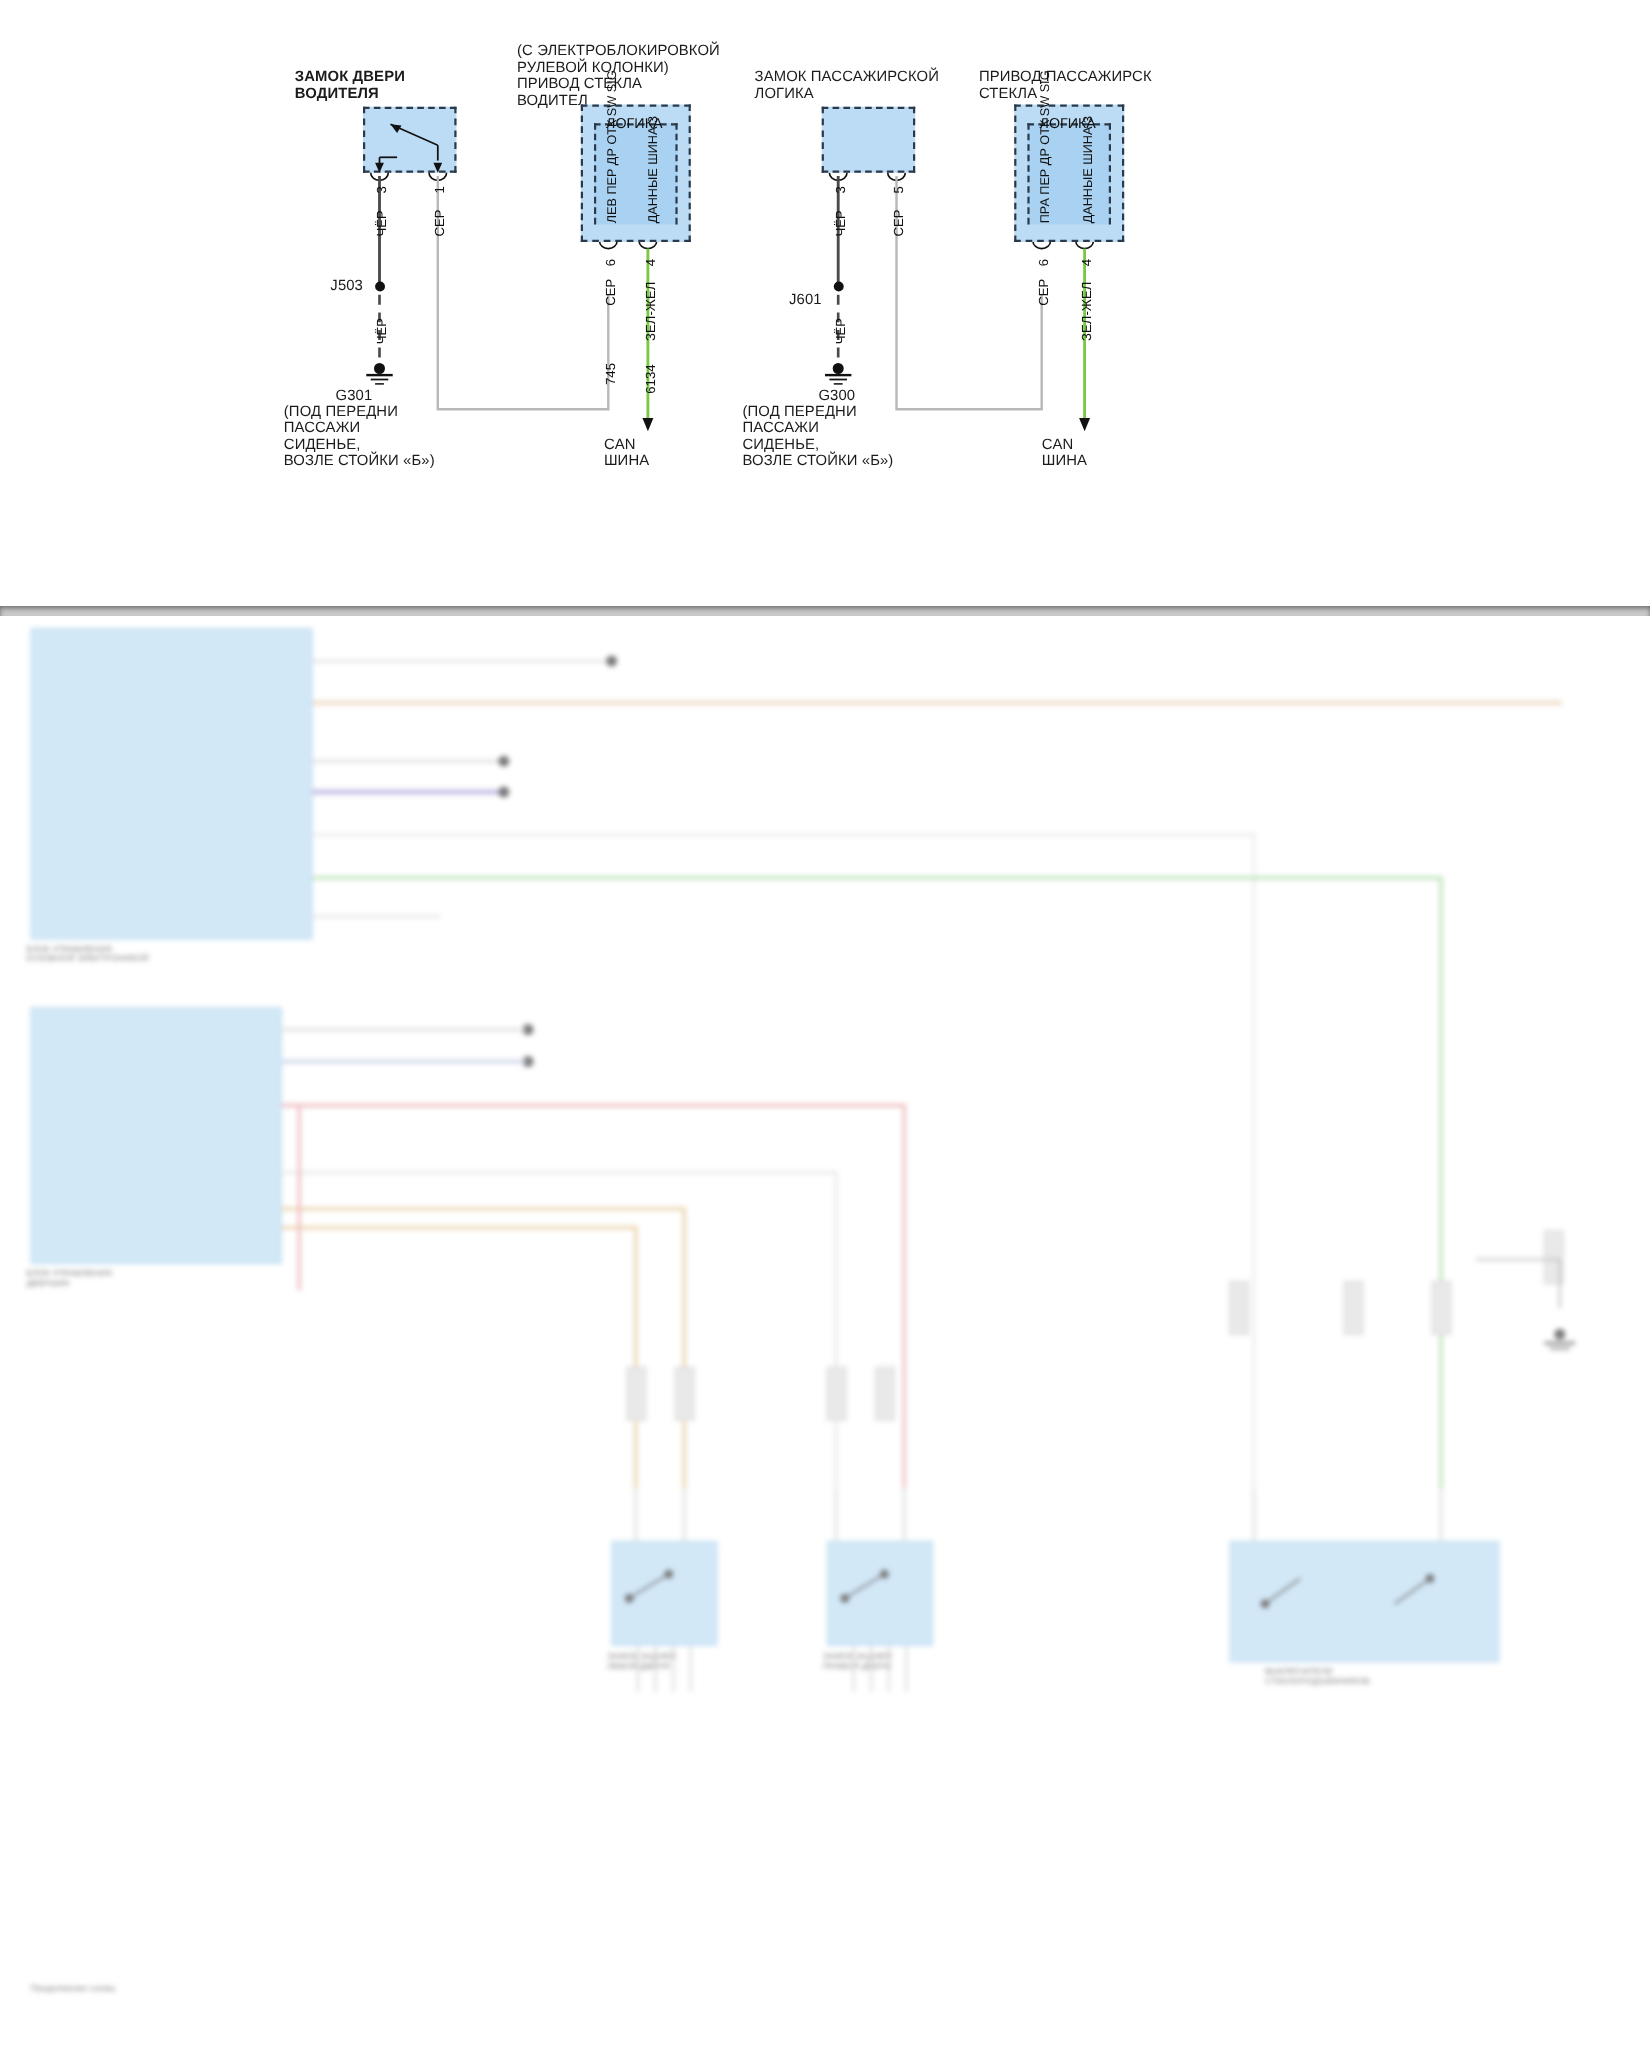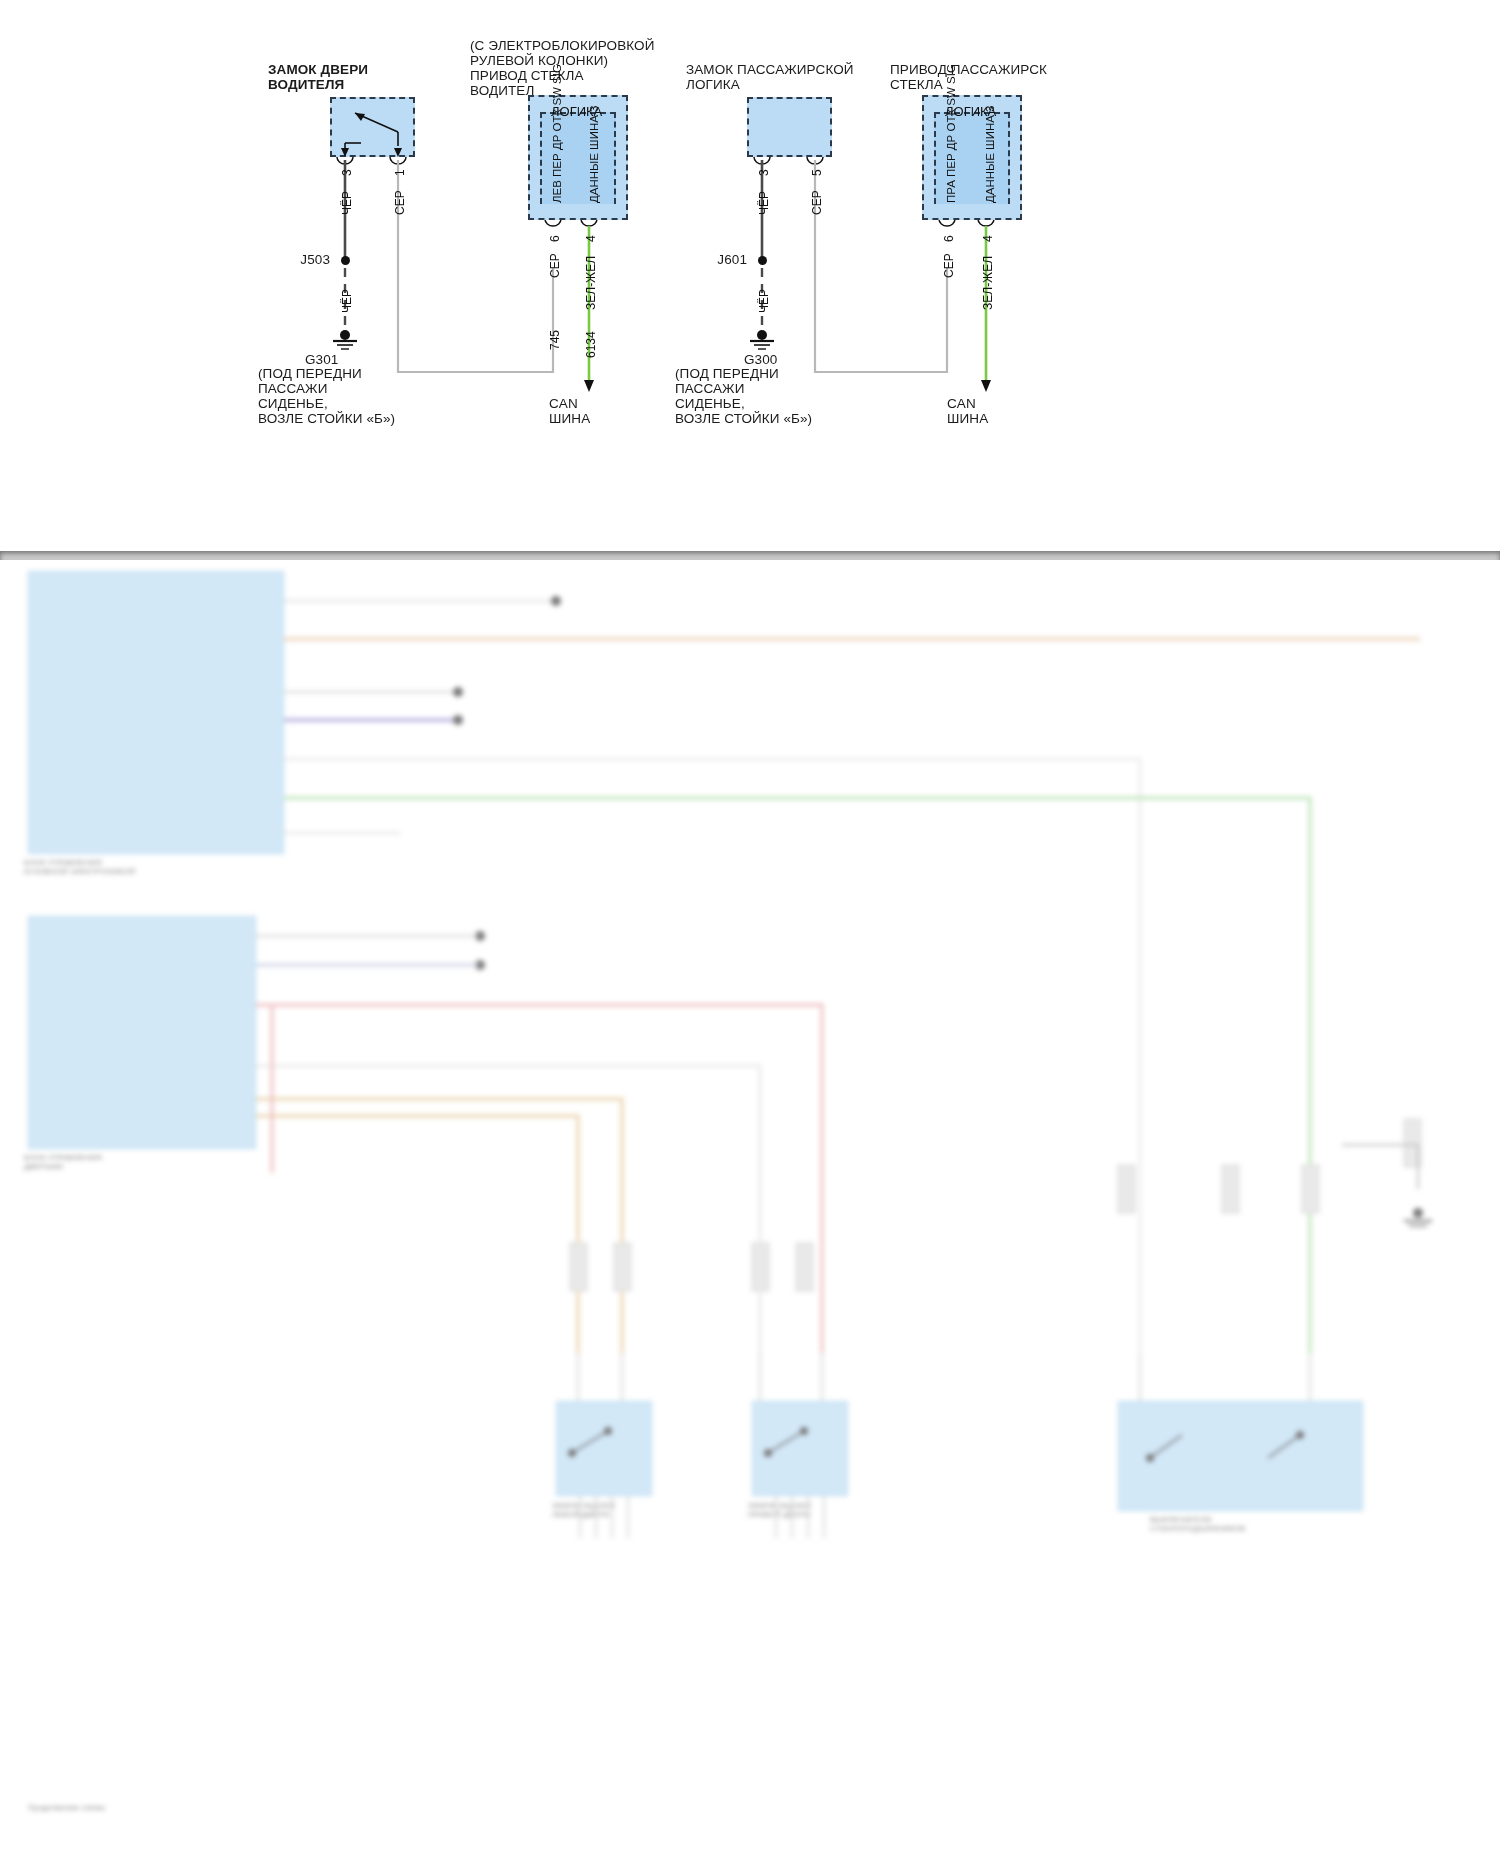--- a/index.html
+++ b/index.html
@@ -176,21 +176,21 @@
       <circle cx="762" cy="335" r="5" fill="#111"></circle>
       <line x1="750" y1="341" x2="774" y2="341" stroke="#111" stroke-width="2.2"></line>
       <line x1="754" y1="345" x2="770" y2="345" stroke="#111" stroke-width="1.6"></line>
       <line x1="758" y1="349" x2="766" y2="349" stroke="#111" stroke-width="1.4"></line>
     </svg>
 
     <div class="dot" style="left:341px; top:256px;"></div>
     <div class="lbl" style="left:280px; top:252px; width:50px; text-align:right;">J503</div>
 
     <div class="dot" style="left:758px; top:256px;"></div>
-    <div class="lbl" style="left:697px; top:252px; width:50px; text-align:right;">J601</div>
+    <div class="lbl" style="left:697px; top:264px; width:50px; text-align:right;">J601</div>
 
     <div class="vtext t12" style="left:340px; top:176px;">3</div>
     <div class="vtext t12" style="left:393px; top:176px;">1</div>
     <div class="vtext t12" style="left:340px; top:215px;">ЧЁР</div>
     <div class="vtext t12" style="left:393px; top:215px;">СЕР</div>
     <div class="vtext t12" style="left:340px; top:313px;">ЧЁР</div>
 
     <div class="lbl" style="left:470px; top:38px; width:230px;">(С ЭЛЕКТРОБЛОКИРОВКОЙ
 РУЛЕВОЙ КОЛОНКИ)
 ПРИВОД СТЕКЛА

